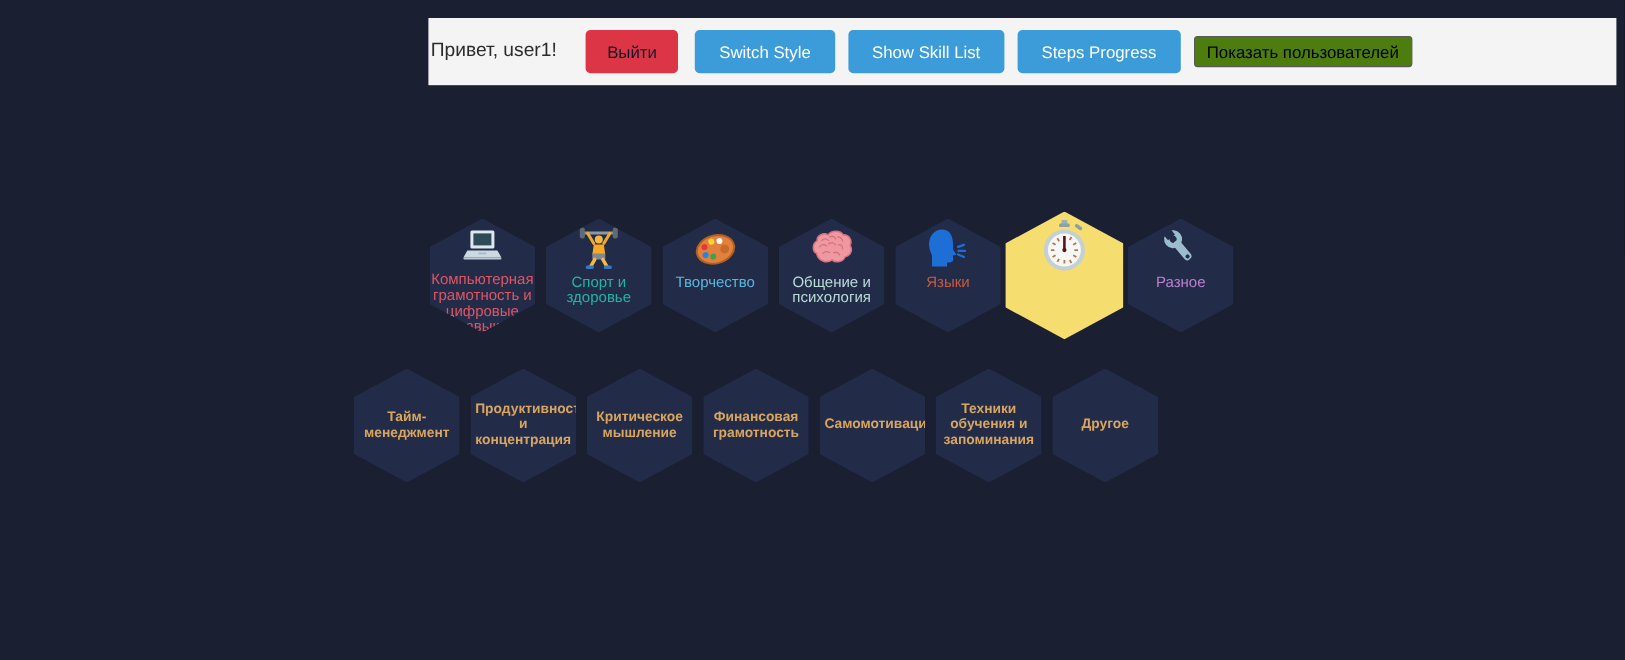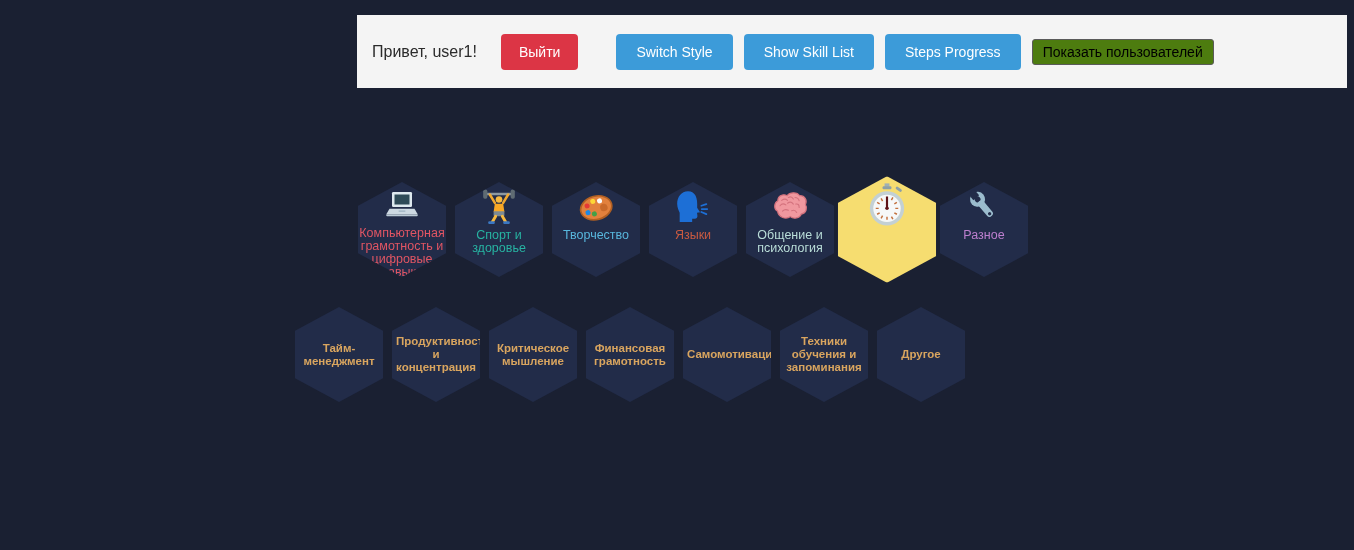--- a/index.html
+++ b/index.html
@@ -4,29 +4,29 @@
 <style>
   * { margin:0; padding:0; box-sizing:border-box; }
   body { background:#10131f; }
   .page {
     position:relative; width:1354px; height:550px;
     background:#1a2032; overflow:hidden;
     font-family:"Liberation Sans", sans-serif;
   }
   
   .topbar {
-    position:absolute; left:357px; top:15px; width:990px; height:73px;
-    background:#f4f4f4; display:flex; align-items:center; padding:0 15px;
+    position:absolute; left:357px; top:15px; width:990px; height:56px;
+    background:#f4f4f4; display:flex; align-items:center; padding:0 2px;
   }
   .greeting { font-size:16px; color:#2b2b2b; margin-right:24px; white-space:nowrap; }
   .btn {
     border:none; border-radius:4px; font-size:14px; cursor:pointer;
     font-family:"Liberation Sans", sans-serif; white-space:nowrap;
   }
-  .btn-danger { background:#dc3545; color:#ffffff; padding:10px 18px; margin-right:38px; }
+  .btn-danger { background:#dc3545; color:#0f172a; padding:10px 18px; margin-right:14px; }
   .btn-primary { background:#3c9bd9; color:#fff; padding:10px 20px; margin-right:11px; }
   .btn-native {
     background:#4d7c0f; color:#000; border:1.5px solid #5a5a5a; border-radius:3px;
     padding:4px 10px; font-size:14px;
   }
   
   .hex-row { position:absolute; display:flex; gap:9px; }
   .row1 { left:358px; top:182px; }
   .row2 { left:295px; top:307px; }
   .hex {
@@ -106,35 +106,35 @@
             <circle cx="20" cy="31.5" r="3" fill="#43a047"></circle>
           </g>
         </svg>
       </span>
       <div class="hex-label" style="color: rgb(88, 183, 221);">Творчество</div>
     </div>
 
     <div class="hex">
       <span class="hex-icon">
         <svg width="40" height="40" viewBox="0 0 48 48">
+          <path d="M9 29 C4.5 27 4.5 19 9.5 16.5 C9 11 16 7.5 20.5 10.5 C24 5.5 33 6 35.5 10.5 C41.5 10 45 16 42.5 21 C45.5 25.5 43 31.5 37.5 32.5 C36 37.5 28 39 24.5 35.5 C19 39.5 10.5 36.5 9 29 Z" fill="#f0989f" stroke="#d4737e" stroke-width="1.5"></path>
+          <path d="M14 16 q4 -3 7 0 M22 12.5 q4 -2 6 2 M30 12.5 q4 0 5 4 M12 22.5 q3 -4 7 -1 M21 19.5 q4 -3 7 1 M31 20.5 q4 -1 4 4 M15 29 q3 -3 7 -1 M26 28.5 q4 -2 6 2" stroke="#d4737e" stroke-width="1.3" fill="none" stroke-linecap="round"></path>
+        </svg>
+      </span>
+      <div class="hex-label" style="color: rgb(185, 221, 216);">Общение и психология</div>
+    </div>
+
+    <div class="hex">
+      <span class="hex-icon">
+        <svg width="40" height="40" viewBox="0 0 48 48">
           <path d="M18 5 C 10 5, 5 12, 5 20 C 5 25, 7 28, 8 31 L 8 42 L 23 42 L 23 38 L 26 38 C 28.5 38, 29.8 36, 29.2 33.5 L 28.8 31 L 32.5 30.3 L 29 25 C 29.8 13, 27 5, 18 5 Z" fill="#1d6fd6"></path>
           <path d="M34 22.5 L40 20.5 M34.5 26.5 L41 26.5 M34 30 L40 32.5" stroke="#1d6fd6" stroke-width="2.2" stroke-linecap="round"></path>
         </svg>
       </span>
       <div class="hex-label" style="color: rgb(200, 90, 65);">Языки</div>
-    </div>
-
-    <div class="hex">
-      <span class="hex-icon">
-        <svg width="40" height="40" viewBox="0 0 48 48">
-          <path d="M9 29 C4.5 27 4.5 19 9.5 16.5 C9 11 16 7.5 20.5 10.5 C24 5.5 33 6 35.5 10.5 C41.5 10 45 16 42.5 21 C45.5 25.5 43 31.5 37.5 32.5 C36 37.5 28 39 24.5 35.5 C19 39.5 10.5 36.5 9 29 Z" fill="#f0989f" stroke="#d4737e" stroke-width="1.5"></path>
-          <path d="M14 16 q4 -3 7 0 M22 12.5 q4 -2 6 2 M30 12.5 q4 0 5 4 M12 22.5 q3 -4 7 -1 M21 19.5 q4 -3 7 1 M31 20.5 q4 -1 4 4 M15 29 q3 -3 7 -1 M26 28.5 q4 -2 6 2" stroke="#d4737e" stroke-width="1.3" fill="none" stroke-linecap="round"></path>
-        </svg>
-      </span>
-      <div class="hex-label" style="color: rgb(185, 221, 216);">Общение и психология</div>
     </div>
 
     <div class="hex highlight">
       <span class="hex-icon">
         <svg width="42" height="42" viewBox="0 0 48 48">
           <rect x="21.5" y="1.5" width="5" height="3.5" fill="#9fb0b5"></rect>
           <rect x="19.5" y="4.5" width="9" height="3" rx="1" fill="#8da0a6"></rect>
           <rect x="32.5" y="6" width="7" height="3" rx="1.5" transform="rotate(35 36 7.5)" fill="#8da0a6"></rect>
           <circle cx="24" cy="27" r="17.5" fill="#c3d0d4"></circle>
           <circle cx="24" cy="27" r="14" fill="#f6f8f8"></circle>

